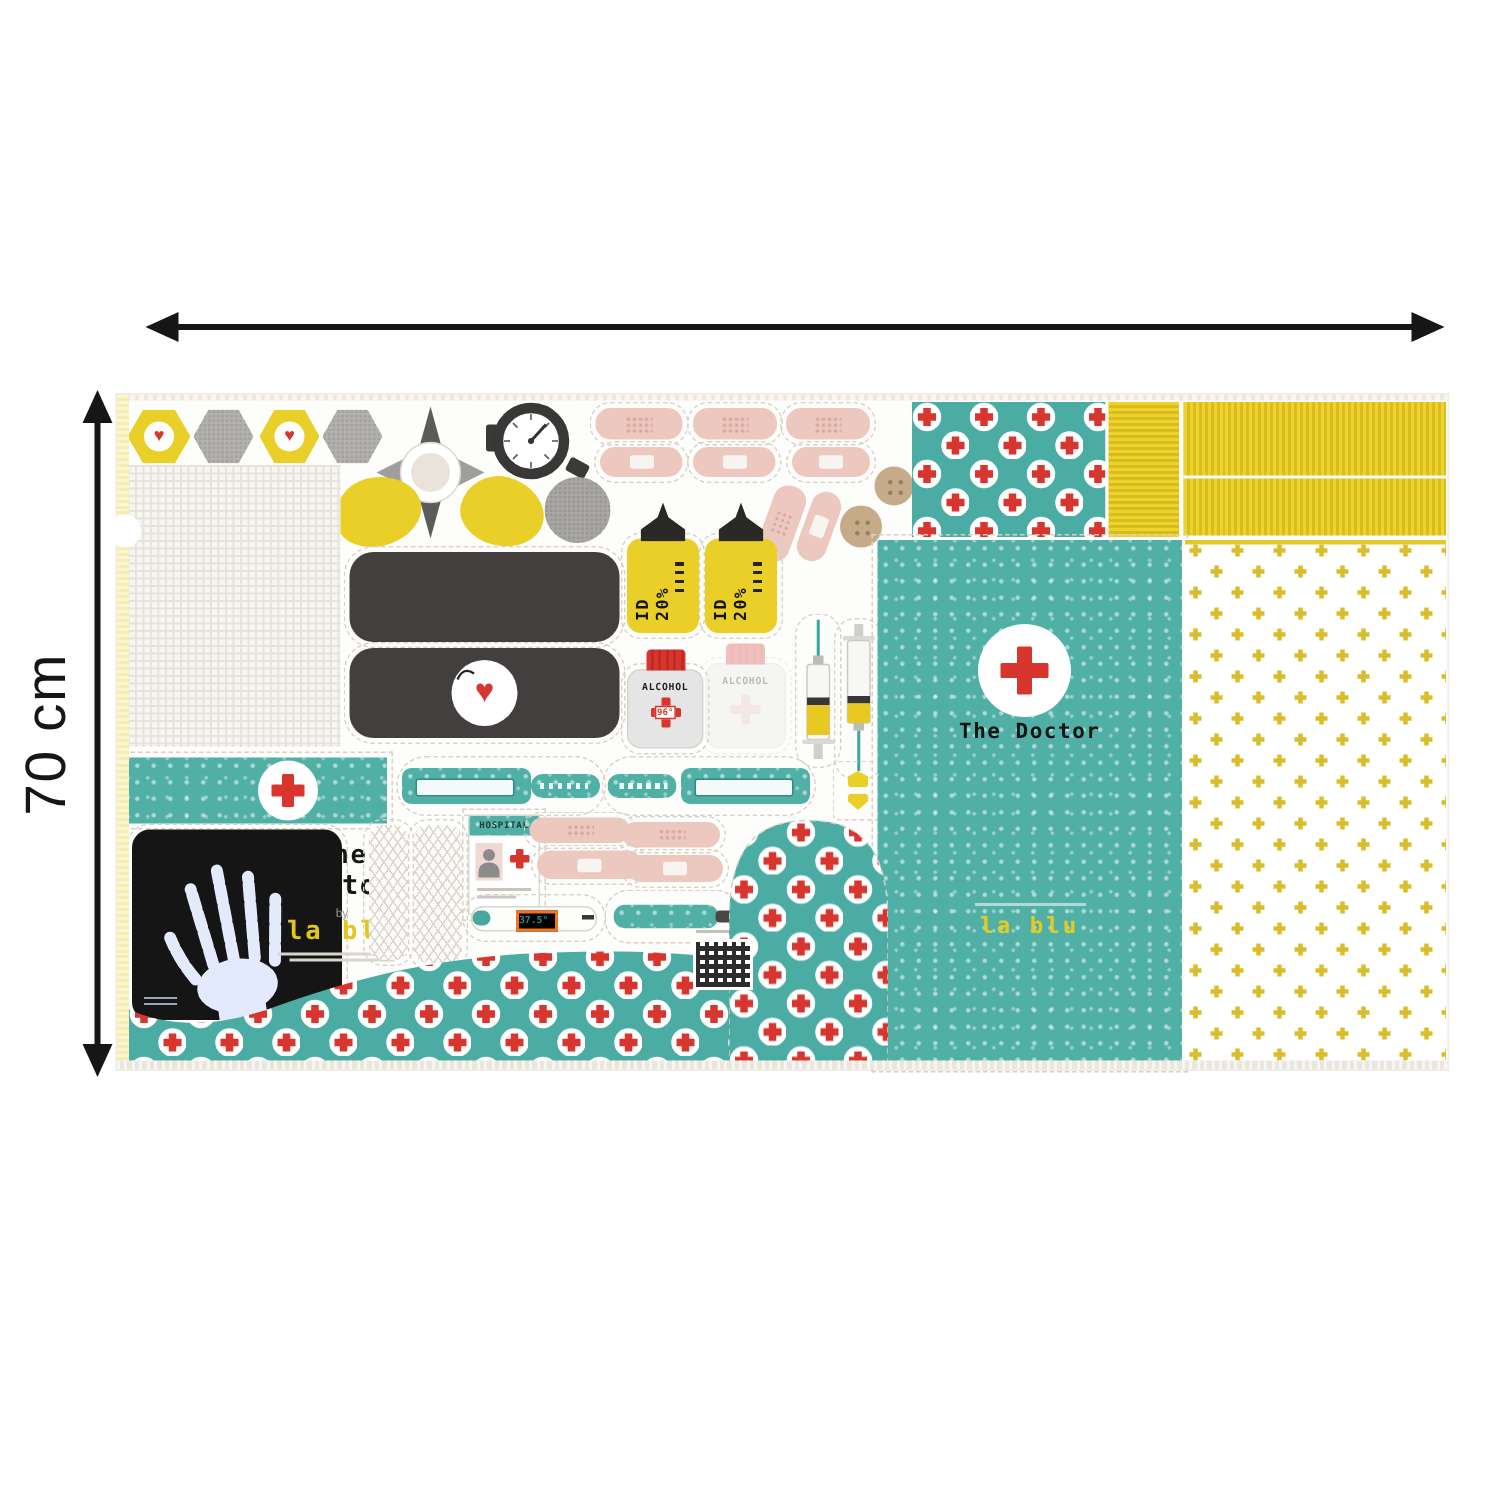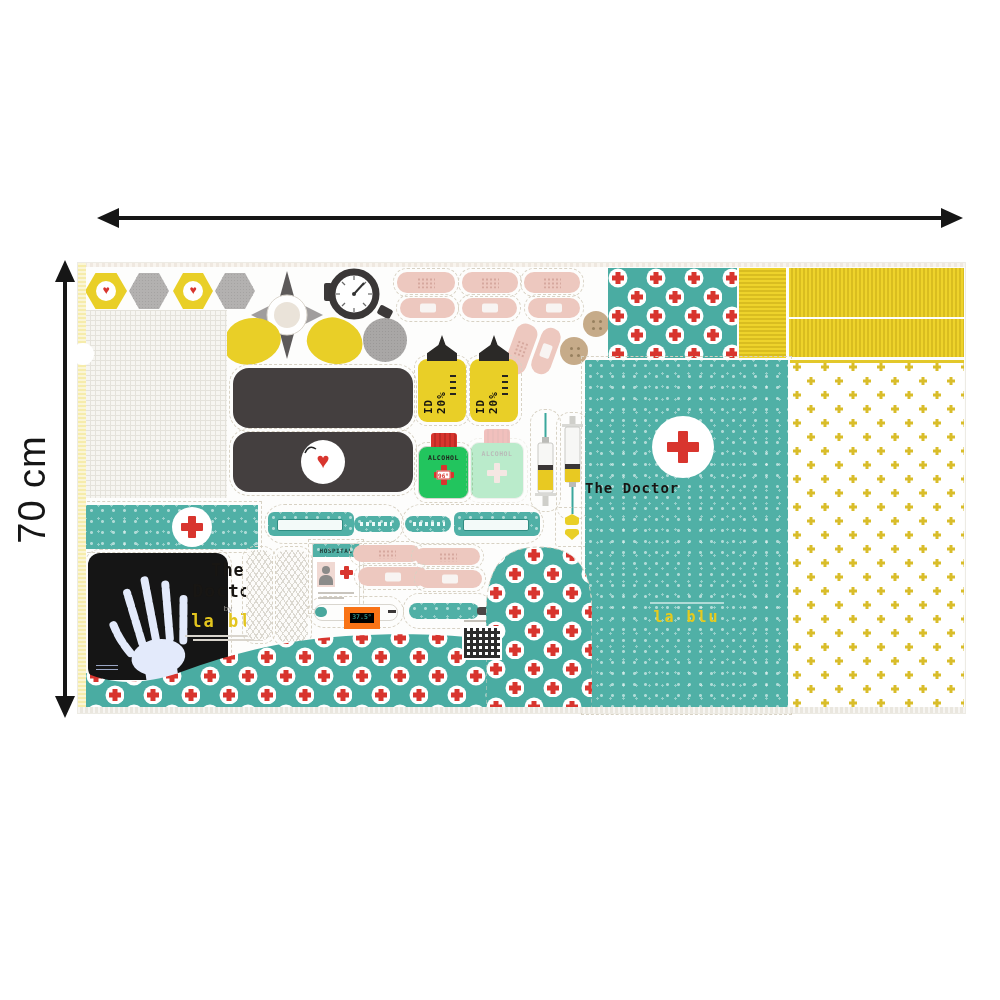--- a/index.html
+++ b/index.html
@@ -72,21 +72,21 @@
   .bag .disc .heart{font-size:22px;line-height:42px;}
 
   .idbottle{background:#e9cf27;border-radius:9px;}
   .idbottle .cap{position:absolute;left:50%;top:-24px;transform:translateX(-50%);width:30px;height:26px;
         background:#2b2927;clip-path:polygon(50% 0,62% 38%,100% 70%,100% 100%,0 100%,0 70%,38% 38%);}
   .vlabel{position:absolute;left:4px;top:10px;bottom:8px;writing-mode:vertical-rl;transform:rotate(180deg);
         font-family:"DejaVu Sans Mono",monospace;font-weight:bold;font-size:11px;color:#14130f;letter-spacing:1px;}
   .vticks{position:absolute;right:10px;top:14px;width:6px;height:22px;
         background:repeating-linear-gradient(0deg,#26241f 0 2px,transparent 2px 6px);}
 
-  .alcbottle{background:#22c55e;border:1px solid #d8d5cf;border-radius:9px;text-decoration:underline;}
+  .alcbottle{background:#e5e5e5;border:1px solid #d8d5cf;border-radius:9px;text-decoration:underline;}
   .alcbottle .cap{position:absolute;left:50%;top:-14px;transform:translateX(-50%);width:26px;height:14px;
         background:repeating-linear-gradient(90deg,#d8352e 0 3px,#bf2c26 3px 5px);border-radius:3px 3px 0 0;}
   .alc-label{position:absolute;left:0;right:0;top:7px;text-align:center;
         font-family:"DejaVu Sans Mono",monospace;font-weight:bold;font-size:6.5px;color:#211f1c;letter-spacing:.5px;}
   .deg-box{position:absolute;left:50%;top:50%;transform:translate(-50%,-50%);background:#fff;
         border:1px solid #d8352e;font-family:"DejaVu Sans Mono",monospace;font-weight:bold;
         font-size:6px;color:#d8352e;padding:0 1px;line-height:7px;}
   .ghost{opacity:.3;}
 
   .strap .body{position:absolute;top:4px;width:86px;height:24px;background-color:#50b0a6;border-radius:6px;}
@@ -116,34 +116,34 @@
   .idcard .photo{position:absolute;left:4px;top:18px;width:18px;height:25px;background:#f0d9d3;}
   .idcard .photo::before{content:"";position:absolute;left:5px;top:4px;width:8px;height:8px;border-radius:50%;background:#8b8b89;}
   .idcard .photo::after{content:"";position:absolute;left:2px;top:13px;width:14px;height:10px;border-radius:6px 6px 0 0;background:#8b8b89;}
   .idcard .line{position:absolute;left:5px;height:2px;background:#c9c5be;}
 
   .thermo1{border-radius:12px;}
   .thermo1 .body{position:absolute;left:2px;top:4px;width:82px;height:15px;background:#fdfdfc;
         border:1px solid #d9d6cf;border-radius:8px;}
   .thermo1 .tip{position:absolute;left:3px;top:7px;width:12px;height:10px;background:#49a79d;border-radius:6px;}
   .thermo1 .disp{position:absolute;left:32px;top:7px;width:24px;height:10px;background:#000000;
-        border:6px solid #f97316;font-size:6.5px;line-height:9px;text-align:center;color:#2f8c82;
+        border:2px solid #f97316;font-size:6.5px;line-height:9px;text-align:left;color:#2f8c82;
         font-family:"DejaVu Sans Mono",monospace;font-weight:bold;}
   .thermo1 .end{position:absolute;right:4px;top:10px;width:8px;height:3px;background:#3a3737;}
   .thermo2 .body{position:absolute;left:2px;top:6px;width:70px;height:16px;border-radius:9px;}
   .thermo2 .end{position:absolute;right:0px;top:10px;width:12px;height:8px;background:#4a4646;border-radius:3px;}
 
   .qr{background:#fff;border:2px solid #fff;
       background-image:repeating-linear-gradient(0deg,#2c2c2c 0 3px,transparent 3px 6px),
                        repeating-linear-gradient(90deg,#2c2c2c 0 3px,#ffffff 3px 6px);}
   .tinyline{background:#c4c0b8;height:2px;}
 
   .teal-main{background-color:#50b0a6;}
   .badge-circle{position:absolute;left:67px;top:56px;width:62px;height:62px;background:#fff;border-radius:50%;}
-  .badge-label{position:absolute;left:0;right:0;top:120px;
+  .badge-label{position:absolute;left:0;right:0;top:120px;text-align:center;
       font-family:"DejaVu Sans Mono",monospace;font-weight:bold;font-size:14px;color:#171512;letter-spacing:1px;}
   .teal-credit{position:absolute;left:50%;top:242px;transform:translateX(-50%);width:74px;height:2px;background:rgba(255,255,255,.55);}
   .teal-brand{position:absolute;left:0;right:0;top:248px;text-align:center;
       font-family:"DejaVu Sans Mono",monospace;font-weight:bold;font-size:15px;color:#e6ca1d;letter-spacing:2px;}
 
   .ybits{border:1px dashed #d8d2c4;border-radius:4px;}
   .ybits i{position:absolute;width:14px;height:11px;background:#e9cf27;border-radius:3px;}
   .ybits i:nth-child(1){left:9px;top:6px;clip-path:polygon(0 35%,50% 0,100% 35%,100% 100%,0 100%);}
   .ybits i:nth-child(2){left:9px;top:21px;clip-path:polygon(0 0,100% 0,100% 45%,50% 100%,0 45%);}
 </style>

